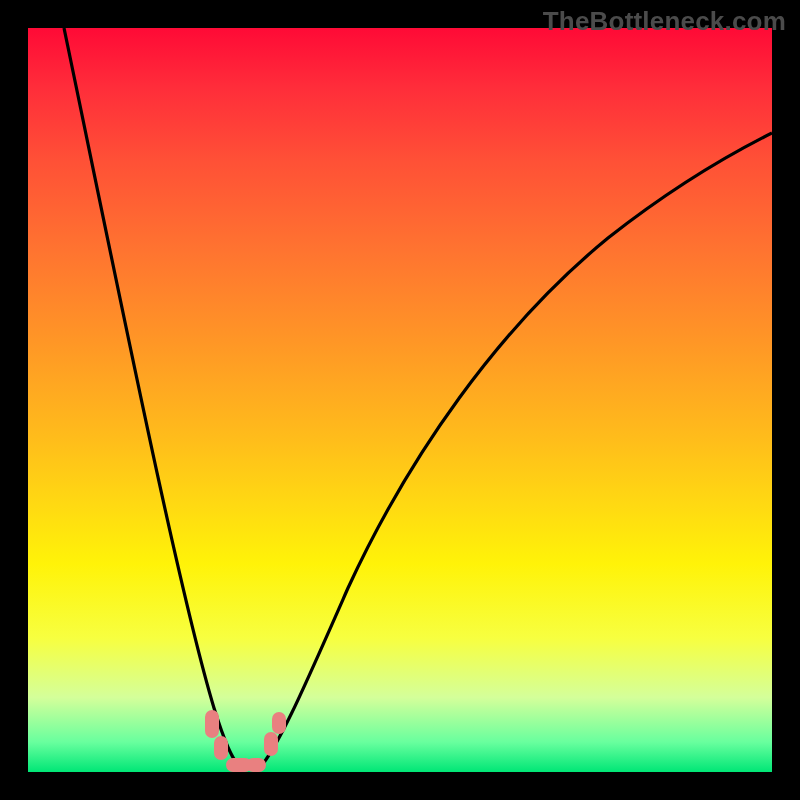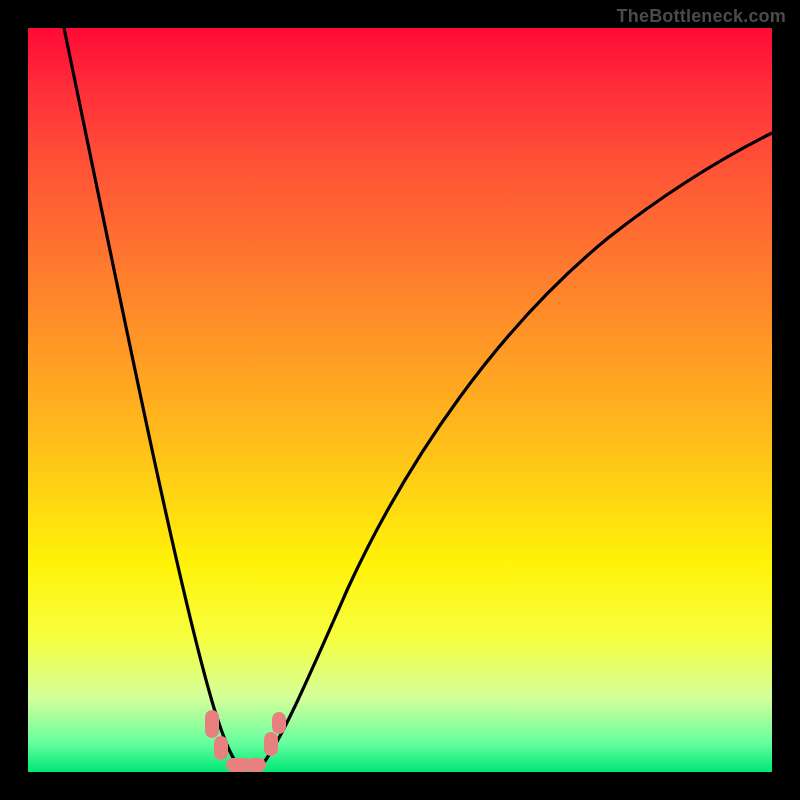--- a/index.html
+++ b/index.html
@@ -29,21 +29,21 @@
       #d4ff9a 90%,
       #68ff9e 96%,
       #00e676 100%
     );
   }
   .watermark {
     position: absolute;
     top: 6px;
     right: 14px;
     font-family: Arial, Helvetica, sans-serif;
-    font-size: 18px;
+    font-size: 26px;
     font-weight: 600;
     color: #4b4b4b;
     letter-spacing: 0.2px;
   }
   svg.curves {
     position: absolute;
     left: 0;
     top: 0;
   }
   .blob {

